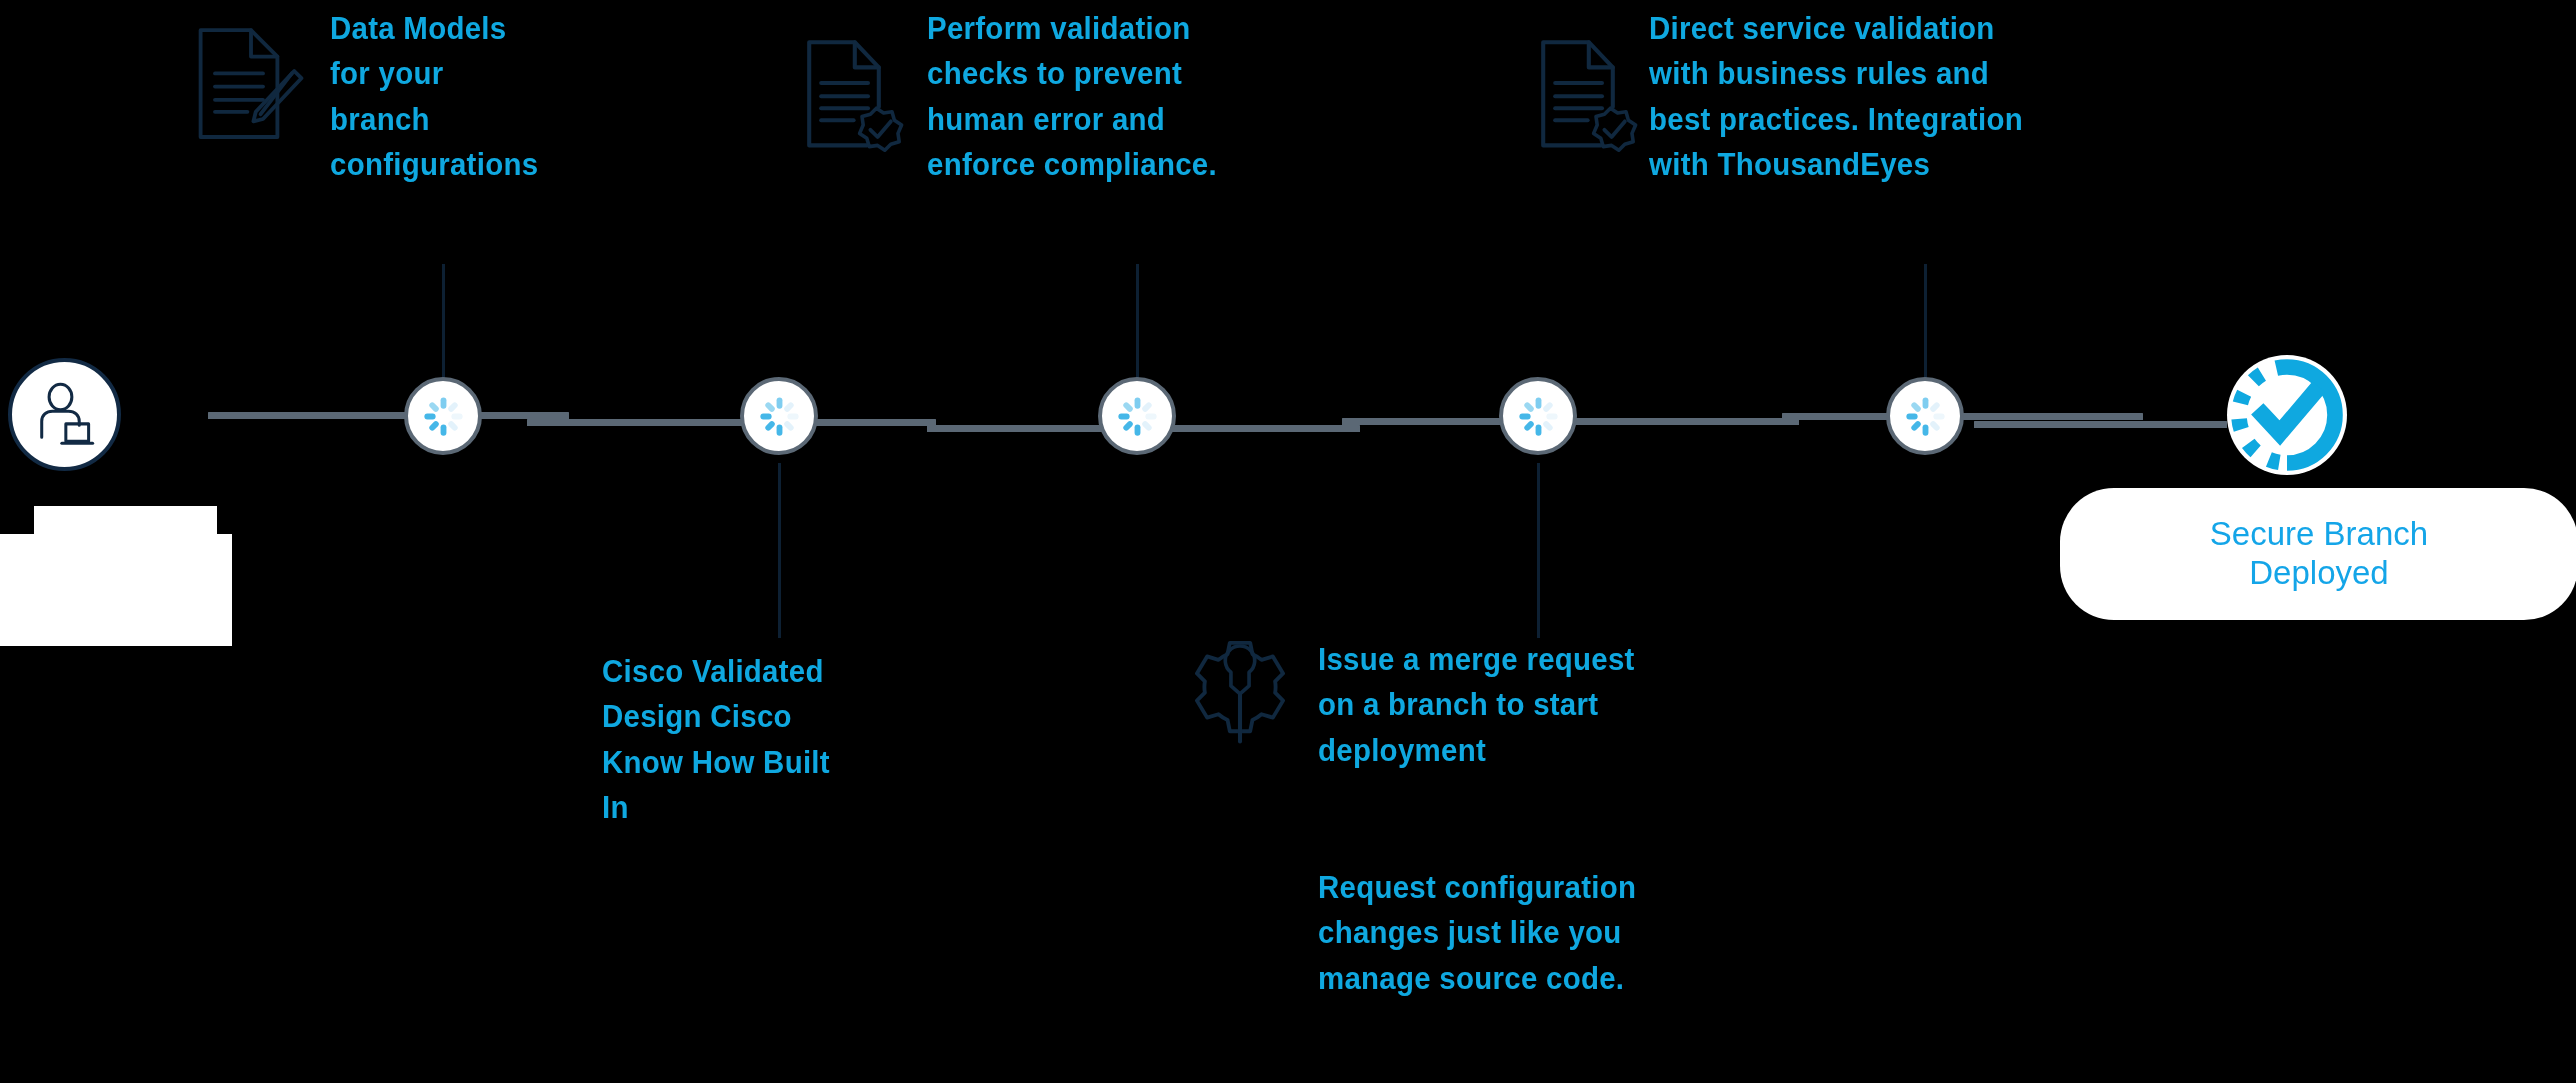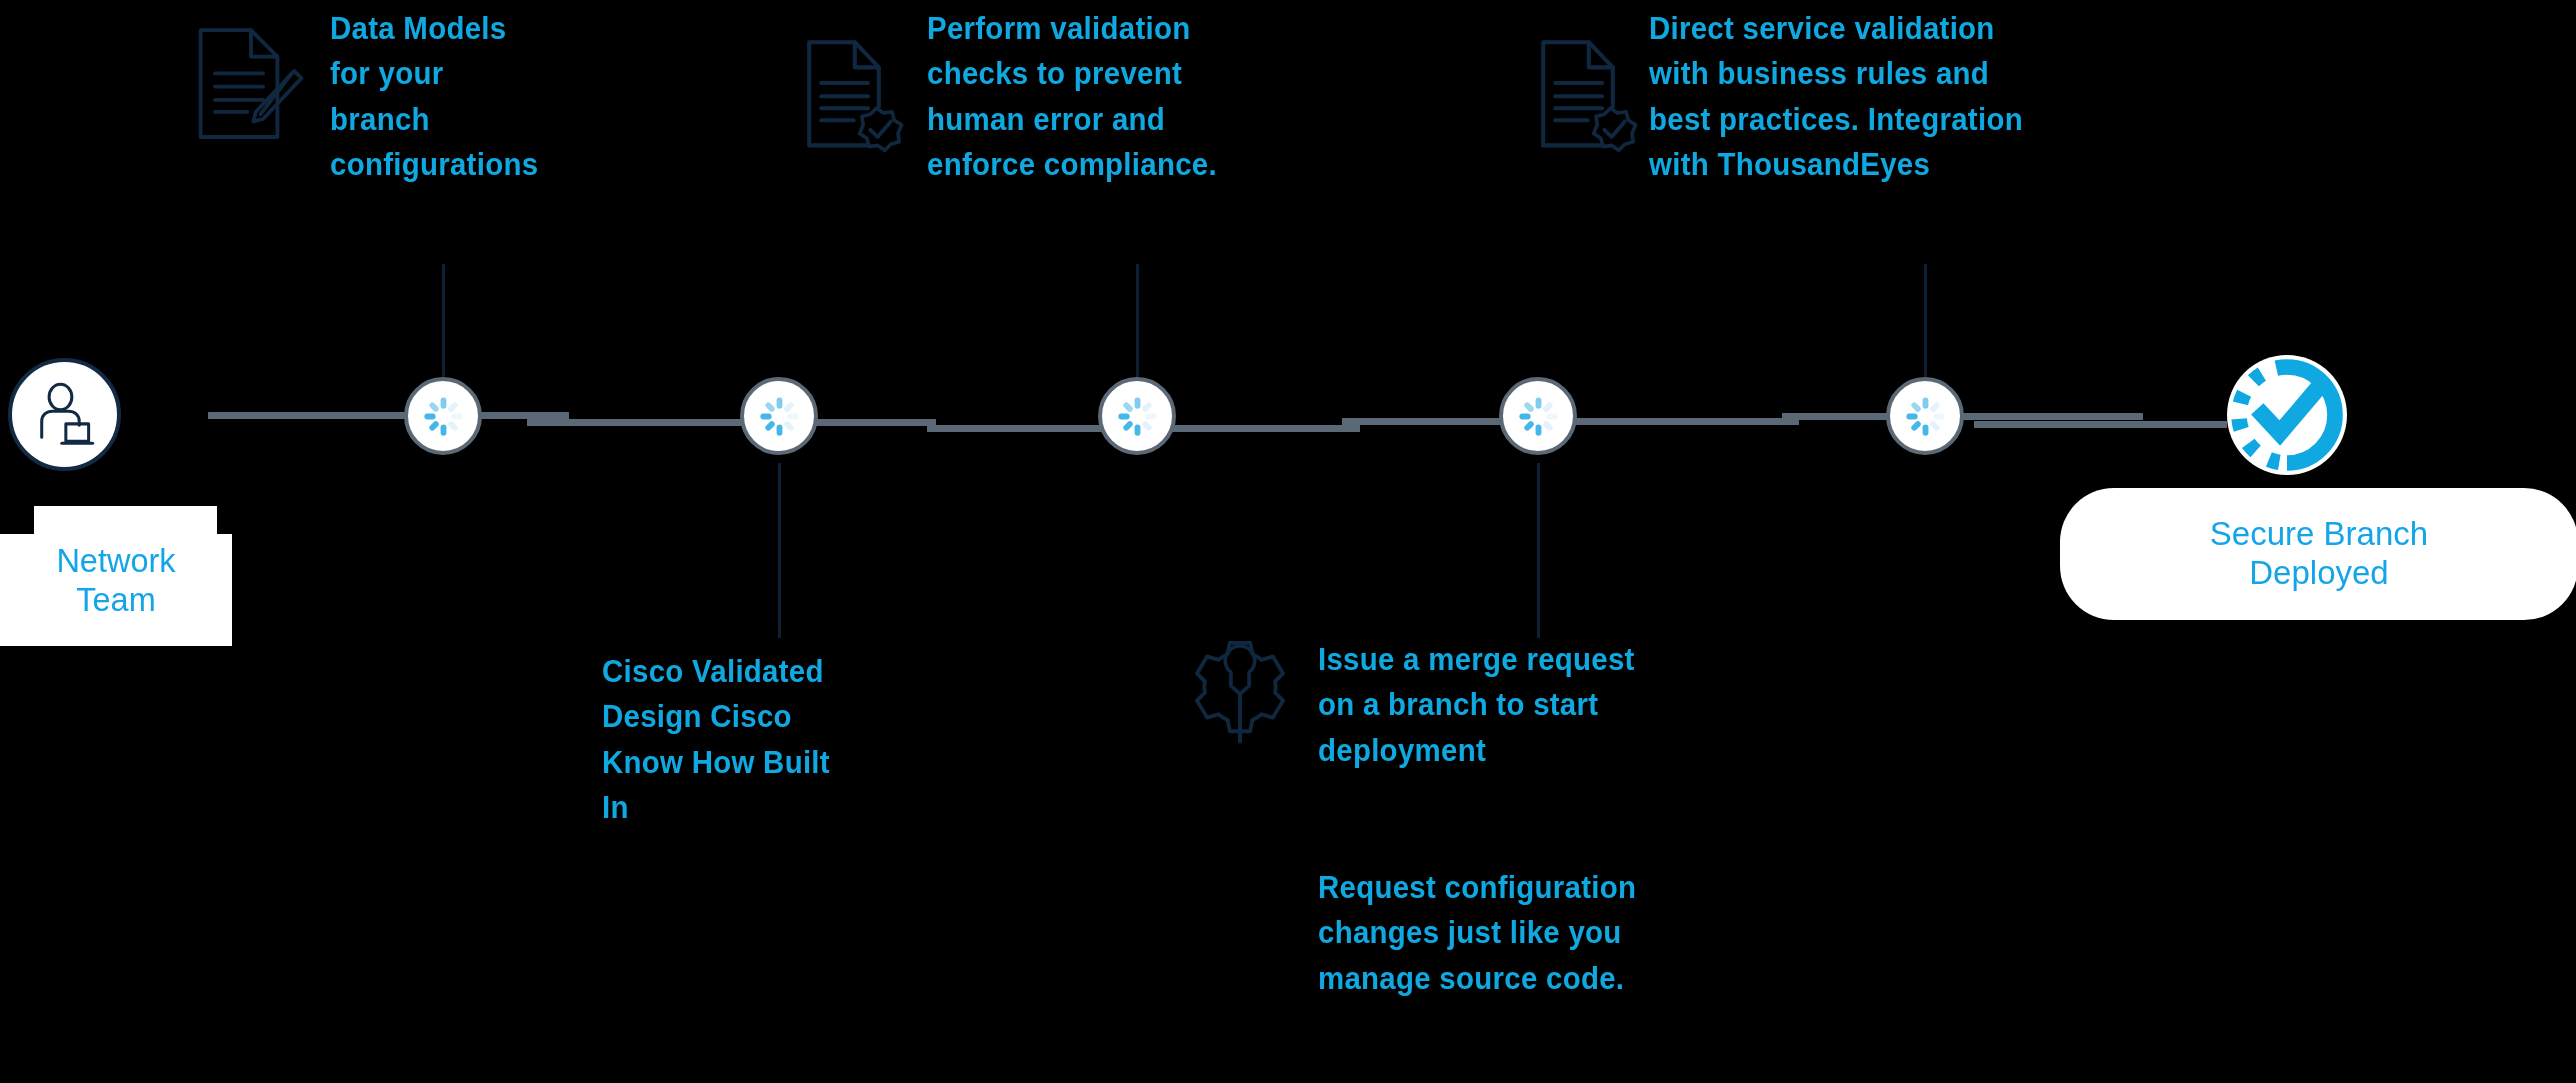--- a/index.html
+++ b/index.html
@@ -151,22 +151,20 @@
         <ellipse cx="44" cy="24" rx="17" ry="19"></ellipse>
         <path d="M16 84 L16 60 C16 51 23 45 32 45 L56 45 C65 45 72 51 72 60 L72 66"></path>
         <rect x="52" y="64" width="34" height="26"></rect>
         <line x1="46" y1="93" x2="92" y2="93"></line>
       </svg>
     </span>
   </div>
 
   <div class="chip-block" style="left:34px; top:506px; width:183px; height:54px;"></div>
   <div class="chip-block" style="left:0px; top:534px; width:232px; height:112px;"></div>
-  <div class="chip-text" style="left:0px; top:542px; width:232px; white-space:pre-line;">Network
-Team</div>
 
   <div class="node" style="left:404px; top:377px;">
     <span>
       <svg viewBox="0 0 100 100">
         <g stroke-linecap="round" stroke-width="13" fill="none">
           <line x1="50" y1="14" x2="50" y2="26" stroke="#7ecdf0"></line>
           <line x1="75" y1="25" x2="67" y2="33" stroke="#e3f2fb"></line>
           <line x1="86" y1="50" x2="74" y2="50" stroke="#eef7fc"></line>
           <line x1="75" y1="75" x2="67" y2="67" stroke="#e3f2fb"></line>
           <line x1="50" y1="86" x2="50" y2="74" stroke="#45b7e8"></line>

